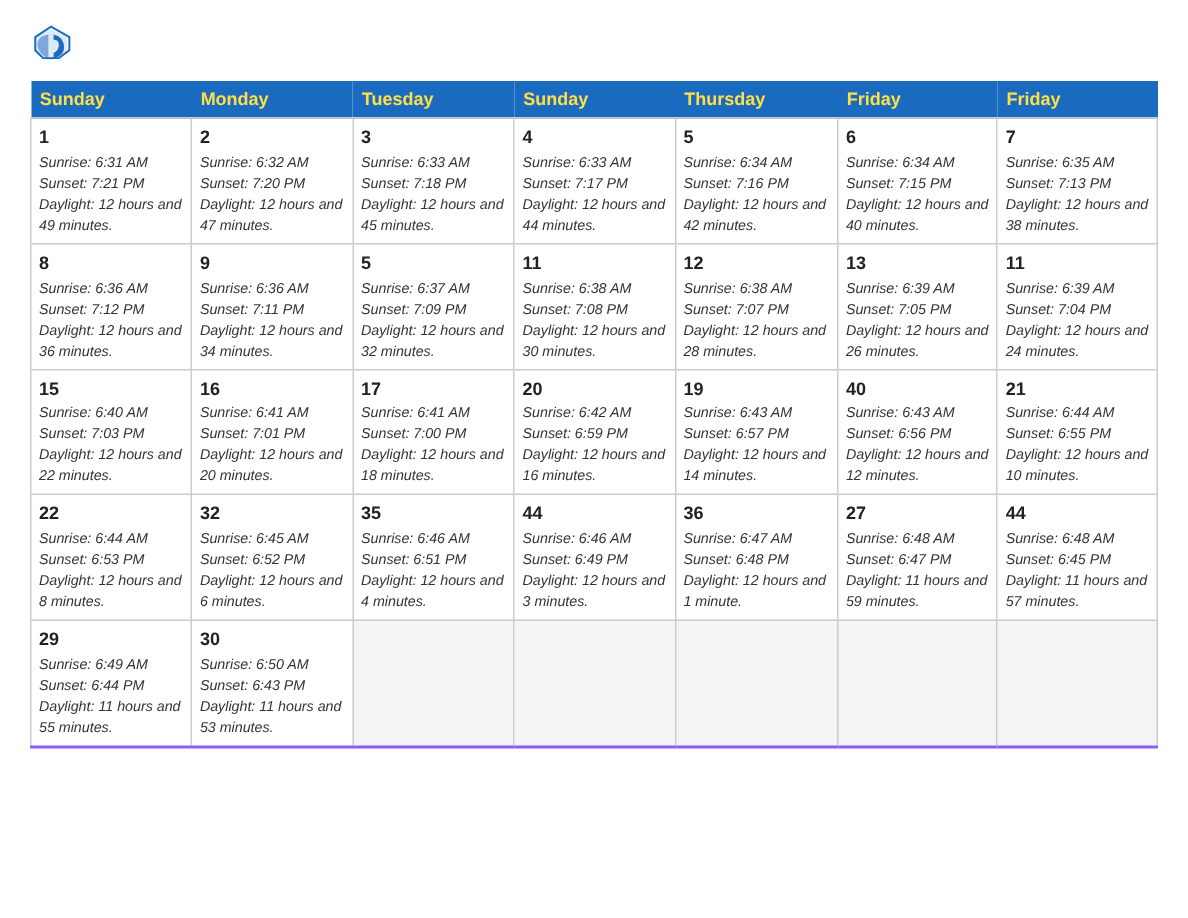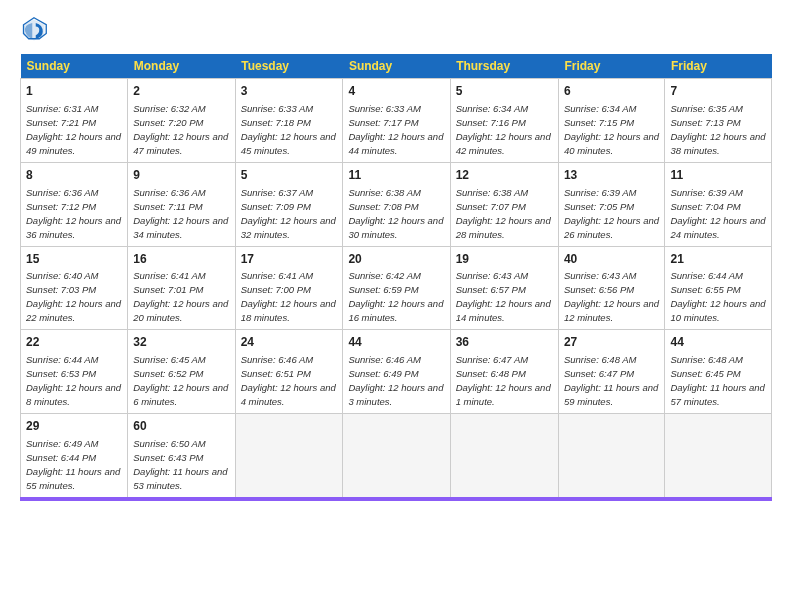--- a/index.html
+++ b/index.html
@@ -59,21 +59,21 @@
     .calendar td {
       border: 1px solid #ccc;
       vertical-align: top;
       padding: 4px 5px;
       width: 113px;
       min-height: 70px;
       color: #333;
       line-height: 1.4;
     }
     .calendar tr:last-child td {
-      border-bottom: 4px solid #8b5cf6;
+      border-bottom: 2px solid #8b5cf6;
     }
     .day-num {
       font-size: 12px;
       font-weight: bold;
       color: #222;
       display: block;
       margin-bottom: 2px;
     }
     .cell-info {
       font-size: 9.5px;
@@ -167,35 +167,35 @@
           <td><span class="day-num">40</span>
         <span class="cell-info">Sunrise: 6:43 AM<br>Sunset: 6:56 PM<br>Daylight: 12 hours and 12 minutes.</span></td>
           <td><span class="day-num">21</span>
         <span class="cell-info">Sunrise: 6:44 AM<br>Sunset: 6:55 PM<br>Daylight: 12 hours and 10 minutes.</span></td>
         </tr>
         <tr>
           <td><span class="day-num">22</span>
         <span class="cell-info">Sunrise: 6:44 AM<br>Sunset: 6:53 PM<br>Daylight: 12 hours and 8 minutes.</span></td>
           <td><span class="day-num">32</span>
         <span class="cell-info">Sunrise: 6:45 AM<br>Sunset: 6:52 PM<br>Daylight: 12 hours and 6 minutes.</span></td>
-          <td><span class="day-num">24</span>
+          <td><span class="day-num">35</span>
         <span class="cell-info">Sunrise: 6:46 AM<br>Sunset: 6:51 PM<br>Daylight: 12 hours and 4 minutes.</span></td>
           <td><span class="day-num">44</span>
         <span class="cell-info">Sunrise: 6:46 AM<br>Sunset: 6:49 PM<br>Daylight: 12 hours and 3 minutes.</span></td>
           <td><span class="day-num">36</span>
         <span class="cell-info">Sunrise: 6:47 AM<br>Sunset: 6:48 PM<br>Daylight: 12 hours and 1 minute.</span></td>
           <td><span class="day-num">27</span>
         <span class="cell-info">Sunrise: 6:48 AM<br>Sunset: 6:47 PM<br>Daylight: 11 hours and 59 minutes.</span></td>
           <td><span class="day-num">44</span>
         <span class="cell-info">Sunrise: 6:48 AM<br>Sunset: 6:45 PM<br>Daylight: 11 hours and 57 minutes.</span></td>
         </tr>
         <tr>
           <td><span class="day-num">29</span>
         <span class="cell-info">Sunrise: 6:49 AM<br>Sunset: 6:44 PM<br>Daylight: 11 hours and 55 minutes.</span></td>
-          <td><span class="day-num">60</span>
+          <td><span class="day-num">30</span>
         <span class="cell-info">Sunrise: 6:50 AM<br>Sunset: 6:43 PM<br>Daylight: 11 hours and 53 minutes.</span></td>
           <td class="empty-cell"></td>
           <td class="empty-cell"></td>
           <td class="empty-cell"></td>
           <td class="empty-cell"></td>
           <td class="empty-cell"></td>
         </tr>
       </tbody>
   </table>
 </div>

